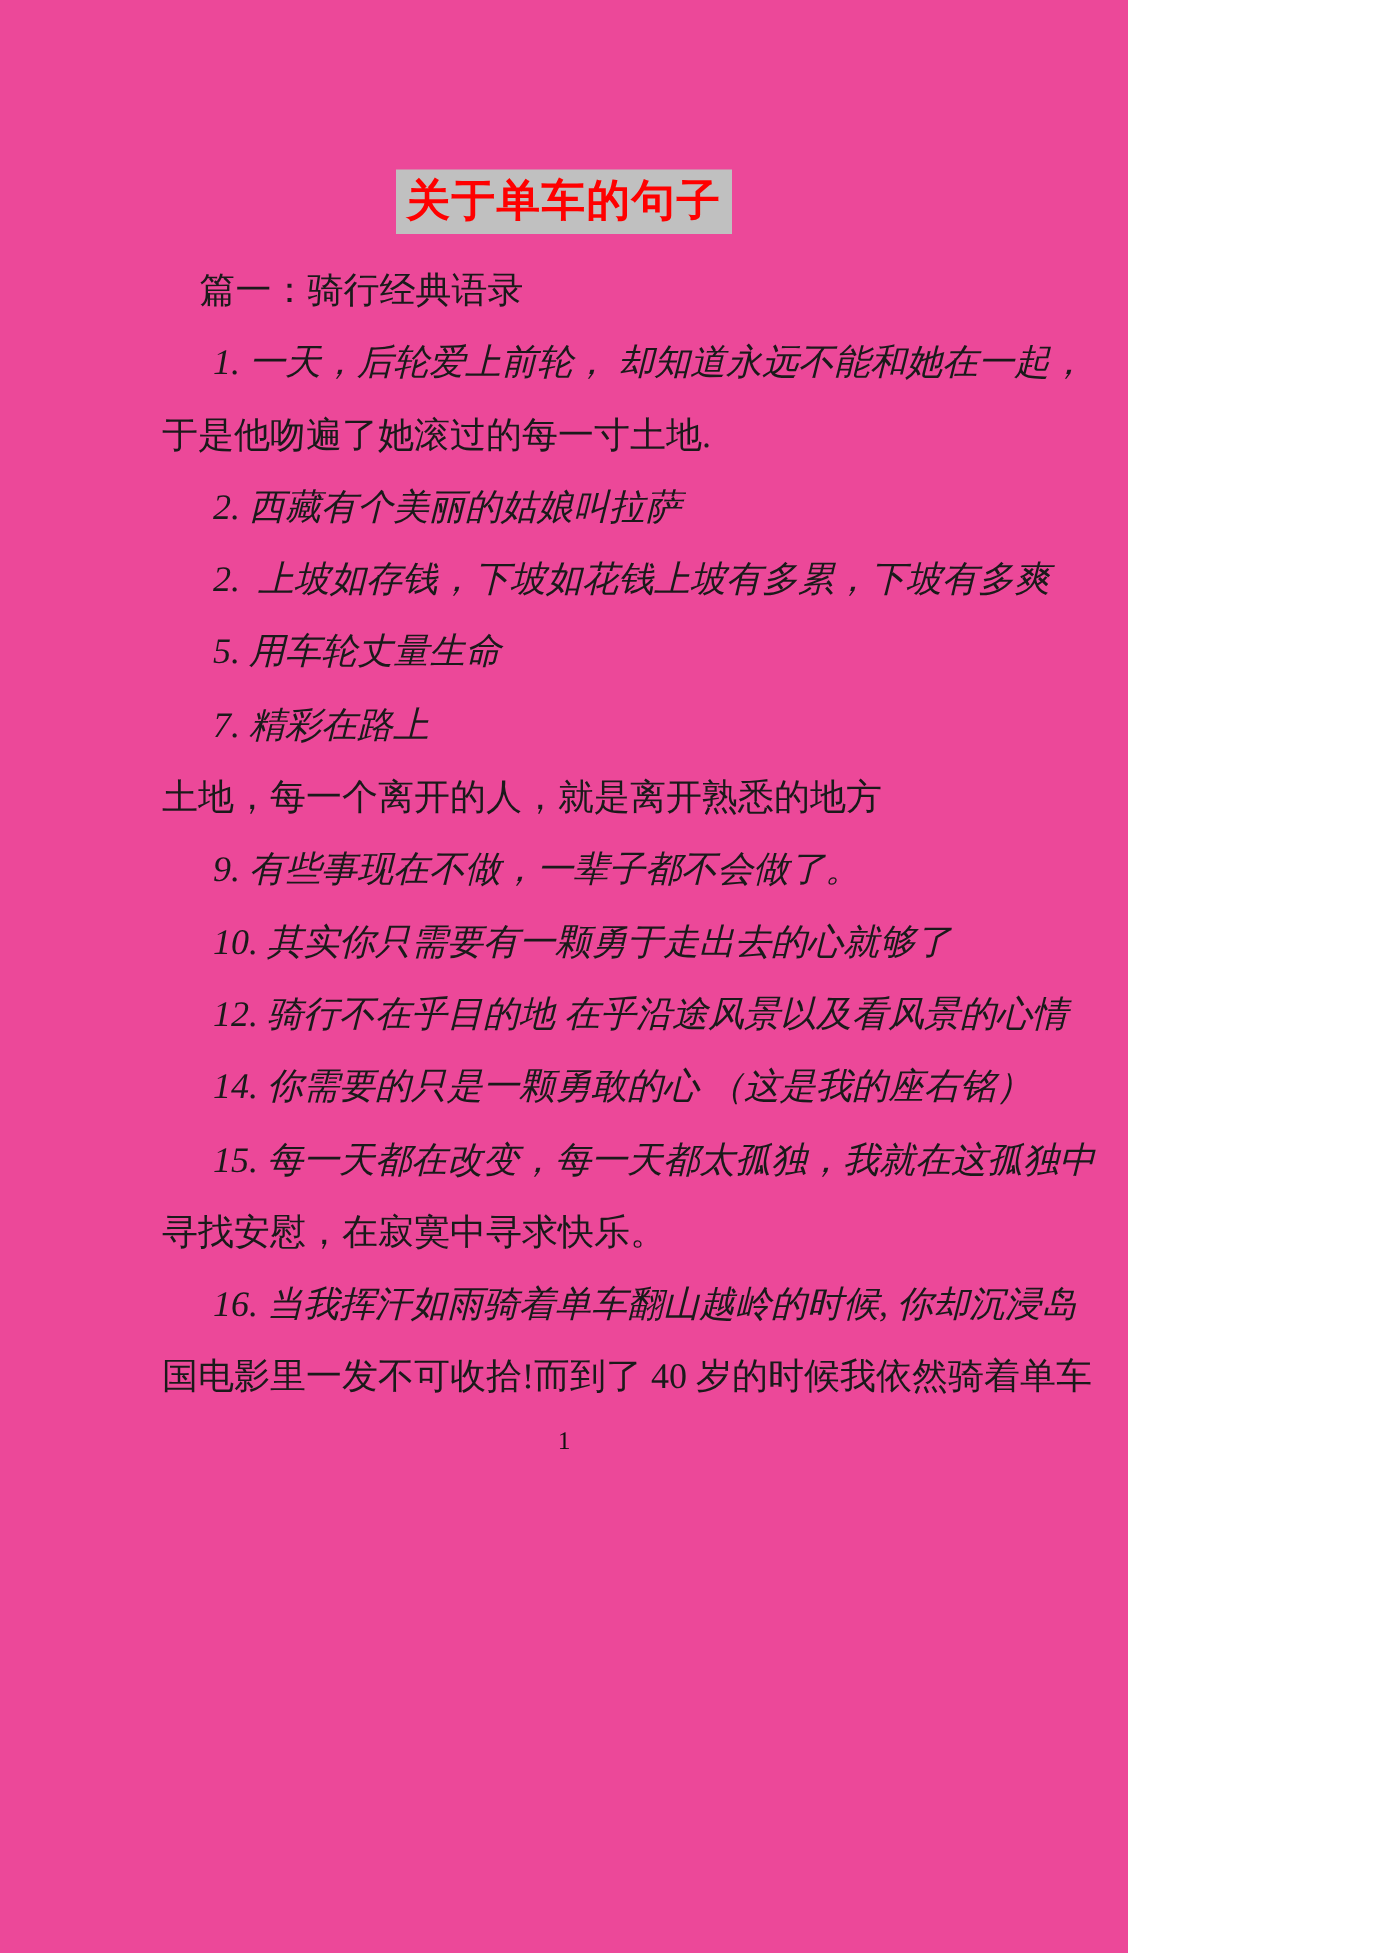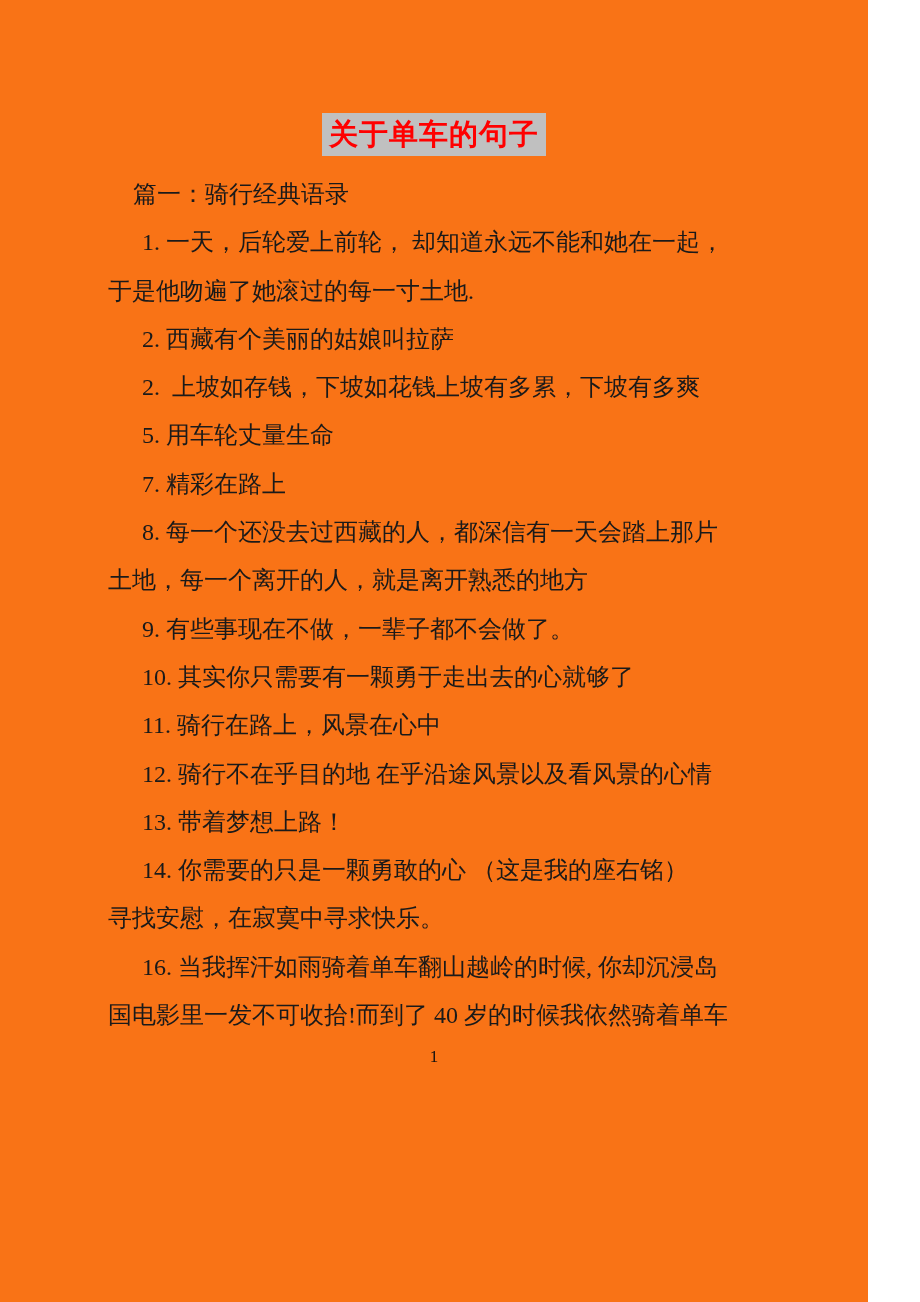--- a/index.html
+++ b/index.html
@@ -1,21 +1,21 @@
 <!DOCTYPE html>
 <html><head>
 <meta charset="utf-8">
 <style>
   * { margin: 0; padding: 0; box-sizing: border-box; }
   html, body { background: #ffffff; }
   .page {
     position: relative;
-    width: 868px;
+    width: 752px;
     height: 1302px;
-    background: #f97316;
+    background: #ec4899;
     overflow: hidden;
     font-family: "Liberation Serif", serif;
     color: #1a1a1a;
   }
   .title-row {
     padding-top: 113px;
     text-align: center;
   }
   .doc-title {
     display: inline-block;
@@ -32,21 +32,21 @@
     margin-top: 14px;
     padding-left: 108px;
     padding-right: 110px;
     font-size: 24px;
     line-height: 48.3px;
   }
   .line {
     white-space: pre;
     height: 48.3px;
   }
-  .line.indent { padding-left: 34px; }
+  .line.indent { padding-left: 34px; font-style: italic; }
   .line.heading { padding-left: 25px; }
   .page-footer {
     margin-top: 8px;
     text-align: center;
     font-size: 17px;
     line-height: 20px;
     color: #111111;
   }
 </style>
 </head>
@@ -59,28 +59,26 @@
   </div>
 
   <div class="body-text">
     <div class="line heading">篇一：骑行经典语录</div>
     <div class="line indent">1. 一天，后轮爱上前轮， 却知道永远不能和她在一起，</div>
     <div class="line">于是他吻遍了她滚过的每一寸土地.</div>
     <div class="line indent">2. 西藏有个美丽的姑娘叫拉萨</div>
     <div class="line indent">2.  上坡如存钱，下坡如花钱上坡有多累，下坡有多爽</div>
     <div class="line indent">5. 用车轮丈量生命</div>
     <div class="line indent">7. 精彩在路上</div>
-    <div class="line indent">8. 每一个还没去过西藏的人，都深信有一天会踏上那片</div>
     <div class="line">土地，每一个离开的人，就是离开熟悉的地方</div>
     <div class="line indent">9. 有些事现在不做，一辈子都不会做了。</div>
     <div class="line indent">10. 其实你只需要有一颗勇于走出去的心就够了</div>
-    <div class="line indent">11. 骑行在路上，风景在心中</div>
     <div class="line indent">12. 骑行不在乎目的地 在乎沿途风景以及看风景的心情</div>
-    <div class="line indent">13. 带着梦想上路！</div>
     <div class="line indent">14. 你需要的只是一颗勇敢的心 （这是我的座右铭）</div>
+    <div class="line indent">15. 每一天都在改变，每一天都太孤独，我就在这孤独中</div>
     <div class="line">寻找安慰，在寂寞中寻求快乐。</div>
     <div class="line indent">16. 当我挥汗如雨骑着单车翻山越岭的时候, 你却沉浸岛</div>
     <div class="line">国电影里一发不可收拾!而到了 40 岁的时候我依然骑着单车</div>
   </div>
 
   <div class="page-footer">
     <span>1</span>
   </div>
 
 </div>

